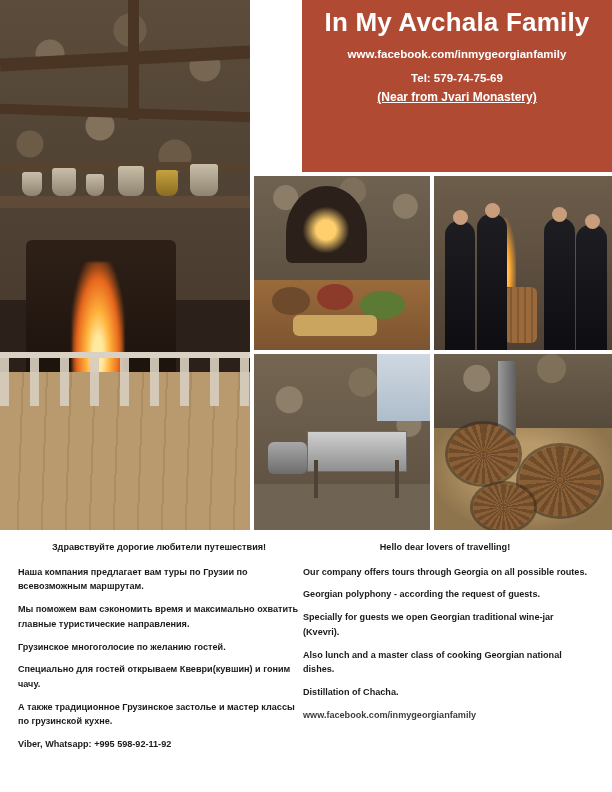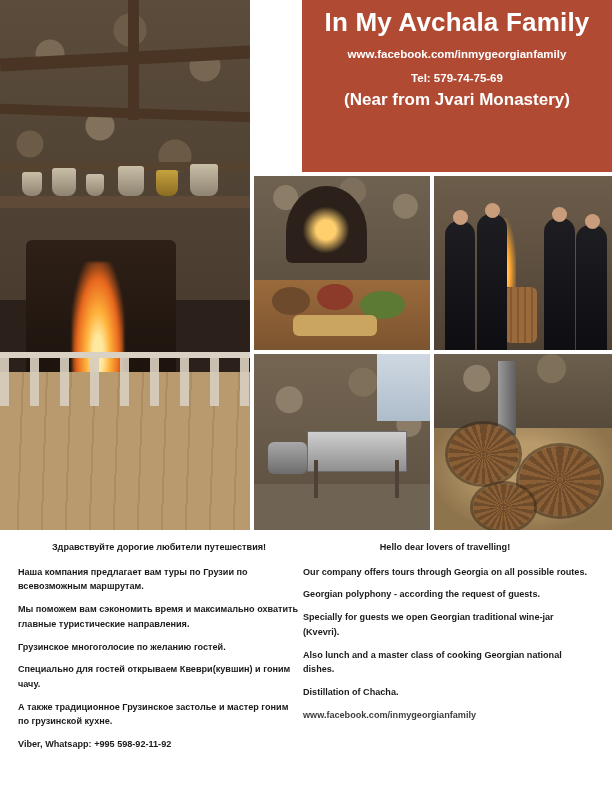--- a/index.html
+++ b/index.html
@@ -56,21 +56,21 @@
     line-height: 1.15;
     margin-top: 2px;
     letter-spacing: .2px;
   }
   .header-line {
     font-size: 11.5px;
     font-weight: bold;
     margin-top: 9px;
     line-height: 1.35;
   }
-  .header-line.small { font-size: 17px; }
+  .header-line.small { font-size: 12px; text-decoration: underline; }
 
   
   .header-gutter {
     position: absolute;
     left: 250px; top: 0;
     width: 52px; height: 172px;
     background: #ffffff;
   }
 
   
@@ -353,21 +353,21 @@
   </div>
 
   <div class="text-area">
 
     <div class="col col-ru">
       <p class="headline">Здравствуйте дорогие любители путешествия!</p>
       <p>Наша компания предлагает вам туры по Грузии  по всевозможным маршрутам.</p>
       <p>Мы поможем вам сэкономить время и максимально охватить главные туристические направления.</p>
       <p>Грузинское многоголосие по желанию гостей.</p>
       <p>Специально для гостей открываем Квеври(кувшин) и гоним чачу.</p>
-      <p>А также традиционное Грузинское застолье и мастер гоним по грузинской кухне.</p>
+      <p>А также традиционное Грузинское застолье и мастер классы по грузинской кухне.</p>
       <p class="contact">Viber, Whatsapp: +995 598-92-11-92</p>
     </div>
 
     <div class="col col-en">
       <p class="headline">Hello dear lovers of travelling!</p>
       <p>Our company offers tours through Georgia on all possible routes.</p>
       <p>Georgian polyphony - according the request of guests.</p>
       <p>Specially for guests we open Georgian traditional wine-jar (Kvevri).</p>
       <p>Also lunch and a master class of cooking Georgian national dishes.</p>
       <p>Distillation of Chacha.</p>

